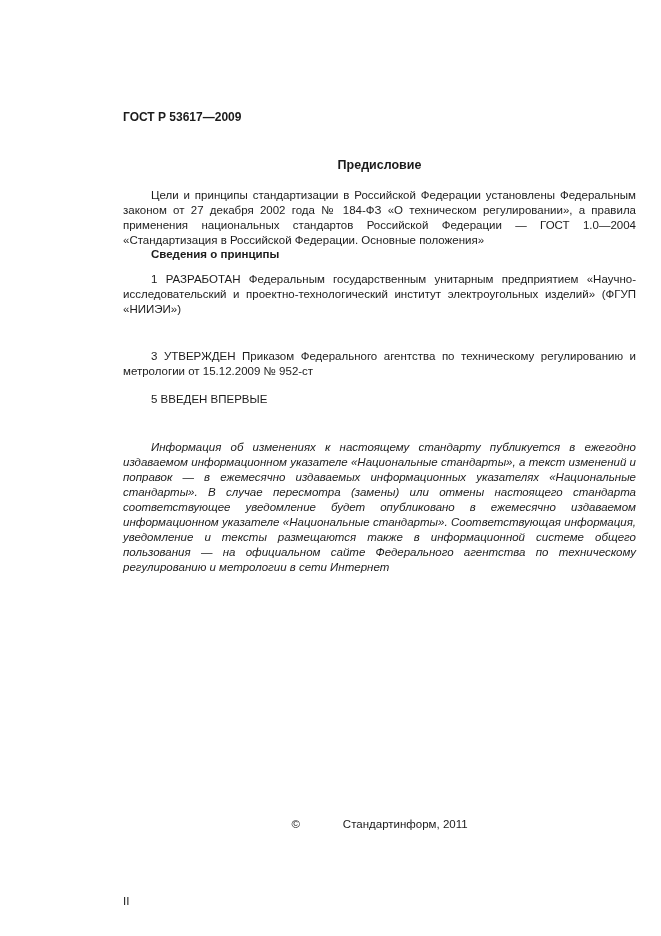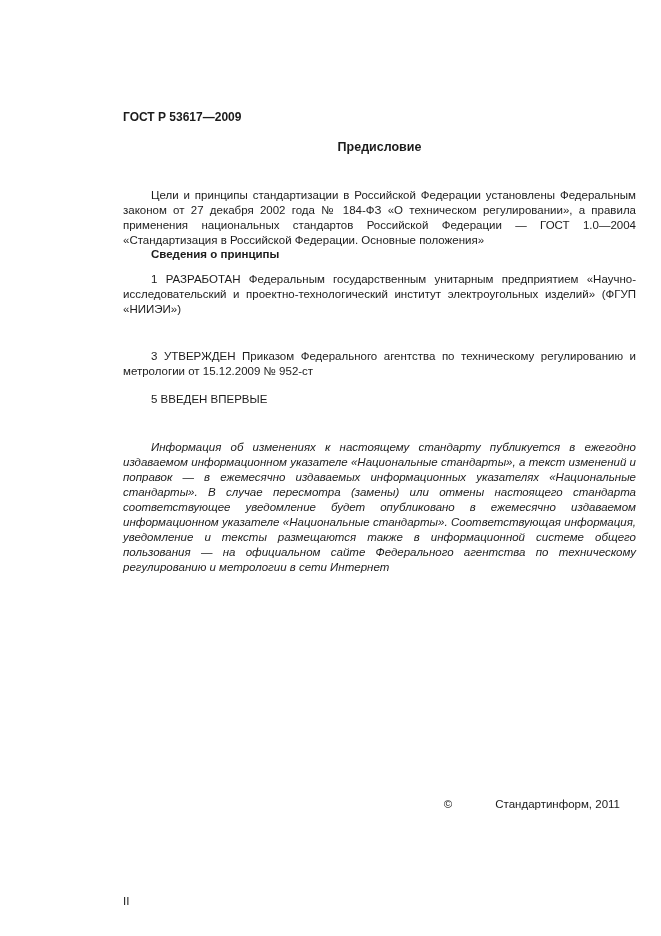--- a/index.html
+++ b/index.html
@@ -19,37 +19,37 @@
     width: 545px;
     font-size: 11.5px;
     line-height: 15px;
   }
   .std-num {
     top: 62px;
     font-weight: bold;
     font-size: 12px;
   }
   .doc-title {
-    top: 92px;
+    top: 110px;
     text-align: center;
     font-weight: bold;
     font-size: 12.5px;
   }
   .para {
     text-align: justify;
     text-indent: 28px;
   }
   .intro      { top: 140px; }
   .subhead    { top: 199px; font-weight: bold; text-indent: 28px; }
   .item-1     { top: 224px; }
   .item-2     { top: 264px; }
   .item-3     { top: 301px; }
   .item-4     { top: 344px; }
   .notice     { top: 392px; font-style: italic; }
-  .copyright  { top: 749px; text-align: right; }
+  .copyright  { top: 769px; text-align: center; }
   .copyright .c-sym { margin-right: 11px; }
   .repro      { top: 800px; }
   .page-num   { top: 846px; width: 60px; }
 </style>
 </head>
 <body>
 
 <div class="page">
 
   <div class="block std-num">ГОСТ Р 53617—2009</div>

